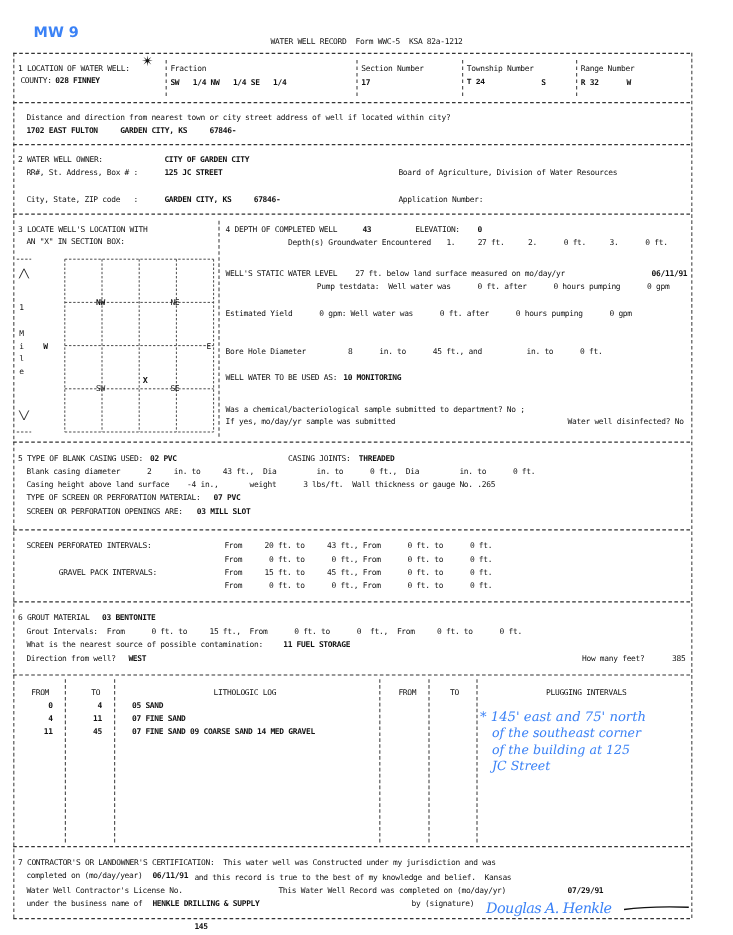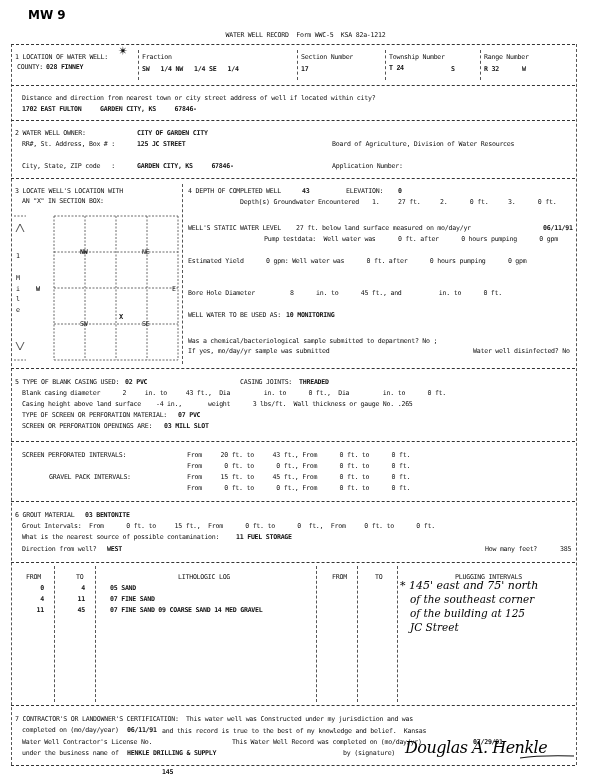--- a/index.html
+++ b/index.html
@@ -1,21 +1,21 @@
 <!DOCTYPE html>
 <html><head>
 <meta charset="utf-8">
 <style>
   html, body { margin:0; padding:0; background:#ffffff; }
   body { width:611px; height:779px; position:relative; overflow:hidden;
          font-family:"DejaVu Sans Mono","Liberation Mono",monospace; color:#111; }
   .mono { font-family:"DejaVu Sans Mono","Liberation Mono",monospace; font-size:6.6px; letter-spacing:-0.25px; white-space:pre; line-height:1; }
   .b { font-weight:bold; }
   .abs { position:absolute; }
-  .hand { font-family:"DejaVu Serif","Liberation Serif",serif; font-style:italic; color:#000000; position:absolute; white-space:nowrap; }
+  .hand { font-family:"DejaVu Serif","Liberation Serif",serif; font-style:italic; color:#3b82f6; position:absolute; white-space:nowrap;margin-top:12px; }
   .dash-h { position:absolute; height:0; border-top:1px dashed #333; }
   .dash-v { position:absolute; width:0; border-left:1px dashed #555; }
   .frame { position:absolute; left:11px; width:564px; border-left:1px dashed #555; border-right:1px dashed #555; }
   .sig { position:absolute; }
 </style>
 </head>
 <body>
 
 <div class="hand" style="left:28px;top:8px;font-size:12px;font-style:normal;font-weight:bold;font-family:'DejaVu Sans',sans-serif;">MW 9</div>
 
@@ -224,17 +224,17 @@
 
   <div class="mono abs" style="left:22px;top:739px;">Water Well Contractor's License No.</div>
   <div class="mono abs b" style="left:162px;top:769px;">145</div>
   <div class="mono abs" style="left:232px;top:739px;">This Water Well Record was completed on (mo/day/yr)</div>
   <div class="mono abs b" style="left:448px;top:739px;padding-left:25px;">07/29/91</div>
 
   <div class="mono abs" style="left:22px;top:750px;">under the business name of</div>
   <div class="mono abs b" style="left:127px;top:750px;">HENKLE DRILLING &amp; SUPPLY</div>
   <div class="mono abs" style="left:343px;top:750px;">by (signature)</div>
 
-  <div class="hand" style="left:405px;top:738px;font-size:16px;letter-spacing:-0.5px;">Douglas A. Henkle</div>
+  <div class="hand" style="left:405px;top:738px;font-size:12px;letter-spacing:-0.5px;">Douglas A. Henkle</div>
   <svg class="sig" style="left:520px;top:752px;" width="55" height="8">
     <path d="M0 6 Q20 3 54 4" stroke="#111" stroke-width="1.2" fill="none"></path>
   </svg>
 </div>
 
 </body></html>

